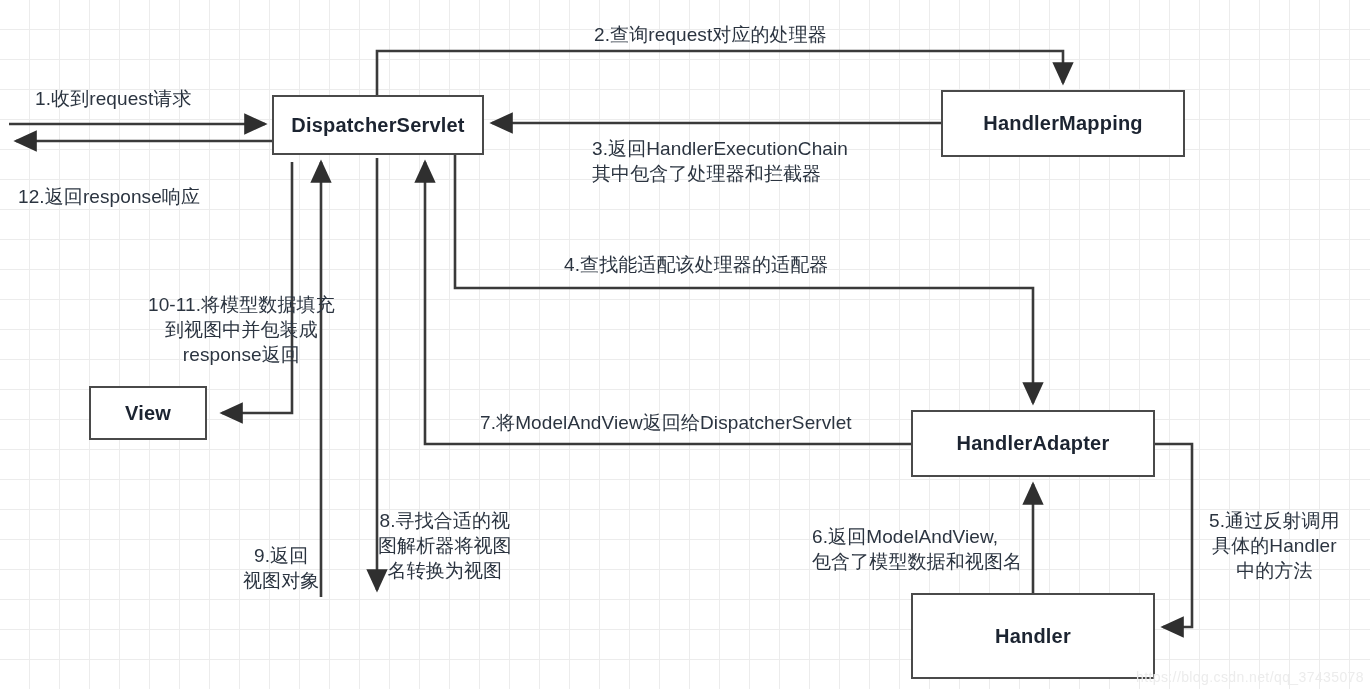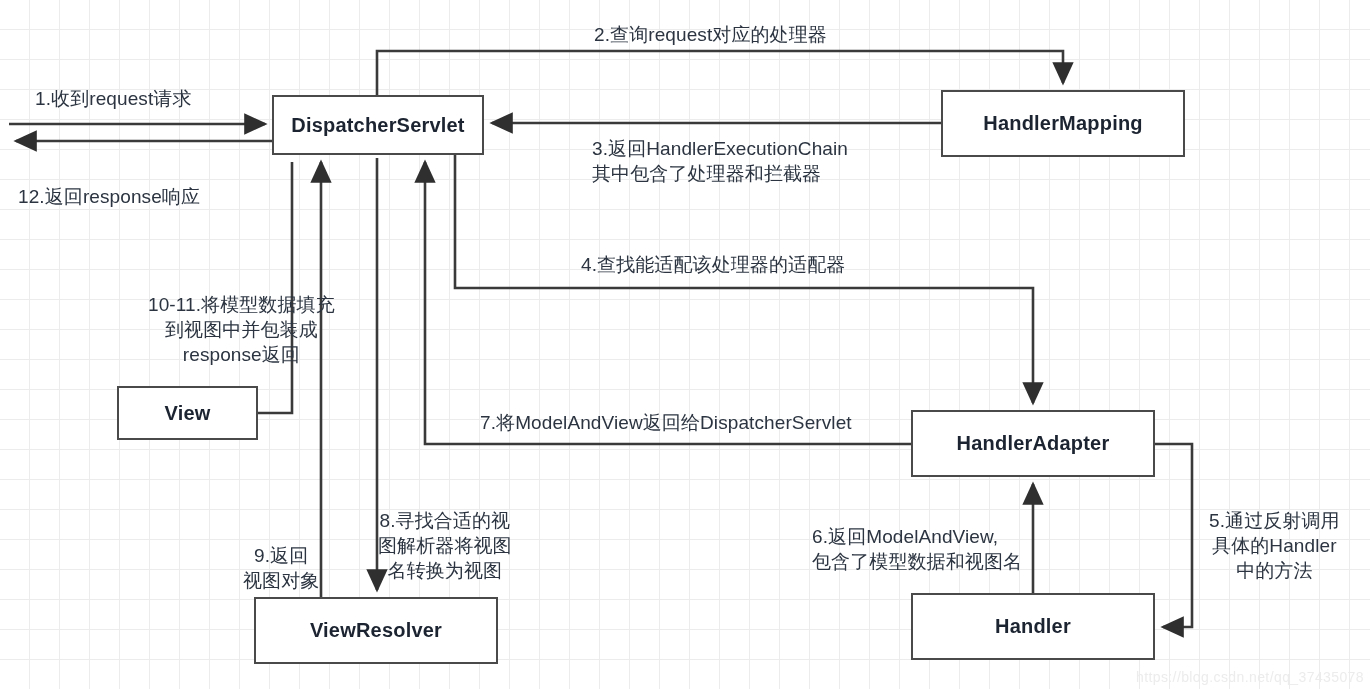--- a/index.html
+++ b/index.html
@@ -104,42 +104,39 @@
   </div>
 
   <div class="node-box" style="left:911px; top:410px; width:244px; height:67px;">
     <span>HandlerAdapter</span>
   </div>
 
   <div class="node-box" style="left:941px; top:90px; width:244px; height:67px;">
     <span>HandlerMapping</span>
   </div>
 
-  <div class="node-box" style="left:911px; top:593px; width:244px; height:67px;">
+  <div class="node-box" style="left:911px; top:593px; width:244px; height:86px;">
     <span>Handler</span>
   </div>
 
-  <div class="node-box" style="left:254px; top:597px; width:244px; height:67px;">
-    <span>ViewResolver</span>
-  </div>
 
-  <div class="node-box" style="left:89px; top:386px; width:141px; height:54px;margin-left:28px;">
+  <div class="node-box" style="left:89px; top:386px; width:118px; height:54px;">
     <span>View</span>
   </div>
 
   <div class="edge-label lbl-left" style="left:35px; top:86px;">1.收到request请求</div>
 
   <div class="edge-label lbl-left" style="left:18px; top:156px;margin-top:28px;">12.返回response响应</div>
 
   <div class="edge-label lbl-left" style="left:594px; top:22px;">2.查询request对应的处理器</div>
 
   <div class="edge-label lbl-left" style="left:592px; top:136px;">3.返回HandlerExecutionChain
 其中包含了处理器和拦截器</div>
 
-  <div class="edge-label lbl-left" style="left:581px; top:252px;">4.查找能适配该处理器的适配器</div>
+  <div class="edge-label lbl-left" style="left:564px; top:252px;">4.查找能适配该处理器的适配器</div>
 
   <div class="edge-label lbl-left" style="left:473px; top:410px;margin-left:7px;">7.将ModelAndView返回给DispatcherServlet</div>
 
   <div class="edge-label lbl-center" style="left:1209px; top:508px;">5.通过反射调用
 具体的Handler
 中的方法</div>
 
   <div class="edge-label lbl-left" style="left:812px; top:524px;">6.返回ModelAndView,
 包含了模型数据和视图名</div>
 

